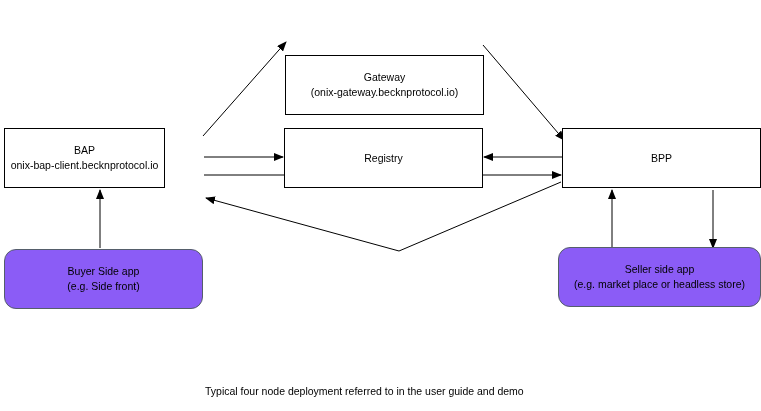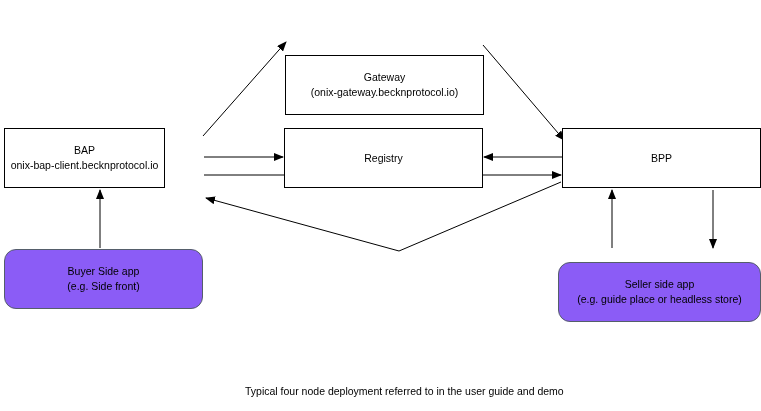--- a/index.html
+++ b/index.html
@@ -49,21 +49,20 @@
   }
   .node .line {
     display: block;
     white-space: nowrap;
   }
   .caption {
     position: absolute;
     font-size: 10.5px;
     color: #000000;
     white-space: nowrap;
-    margin-left: 40px;
   }
 </style>
 </head>
 <body>
 
 <div id="canvas">
 
   <svg class="edges" viewBox="0 0 761 411" width="761" height="411">
     <defs>
       <marker id="arrow" markerWidth="10" markerHeight="8" refX="9" refY="4" orient="auto" markerUnits="userSpaceOnUse">
@@ -106,20 +105,20 @@
 
   <div class="node plain" style="left:562px; top:128px; width:199px; height:60px;">
     <span class="line">BPP</span>
   </div>
 
   <div class="node shaded" style="left:4px; top:249px; width:199px; height:60px;">
     <span class="line">Buyer Side app</span>
     <span class="line">(e.g. Side front)</span>
   </div>
 
-  <div class="node shaded" style="left:558px; top:262px; width:203px; height:60px;">
+  <div class="node shaded" style="left:558px; top:247px; width:203px; height:60px;">
     <span class="line">Seller side app</span>
-    <span class="line">(e.g. guide place or headless store)</span>
+    <span class="line">(e.g. market place or headless store)</span>
   </div>
 
   <div class="caption" style="left:205px; top:385px;">Typical four node deployment referred to in the user guide and demo</div>
 
 </div>
 
 </body></html>

